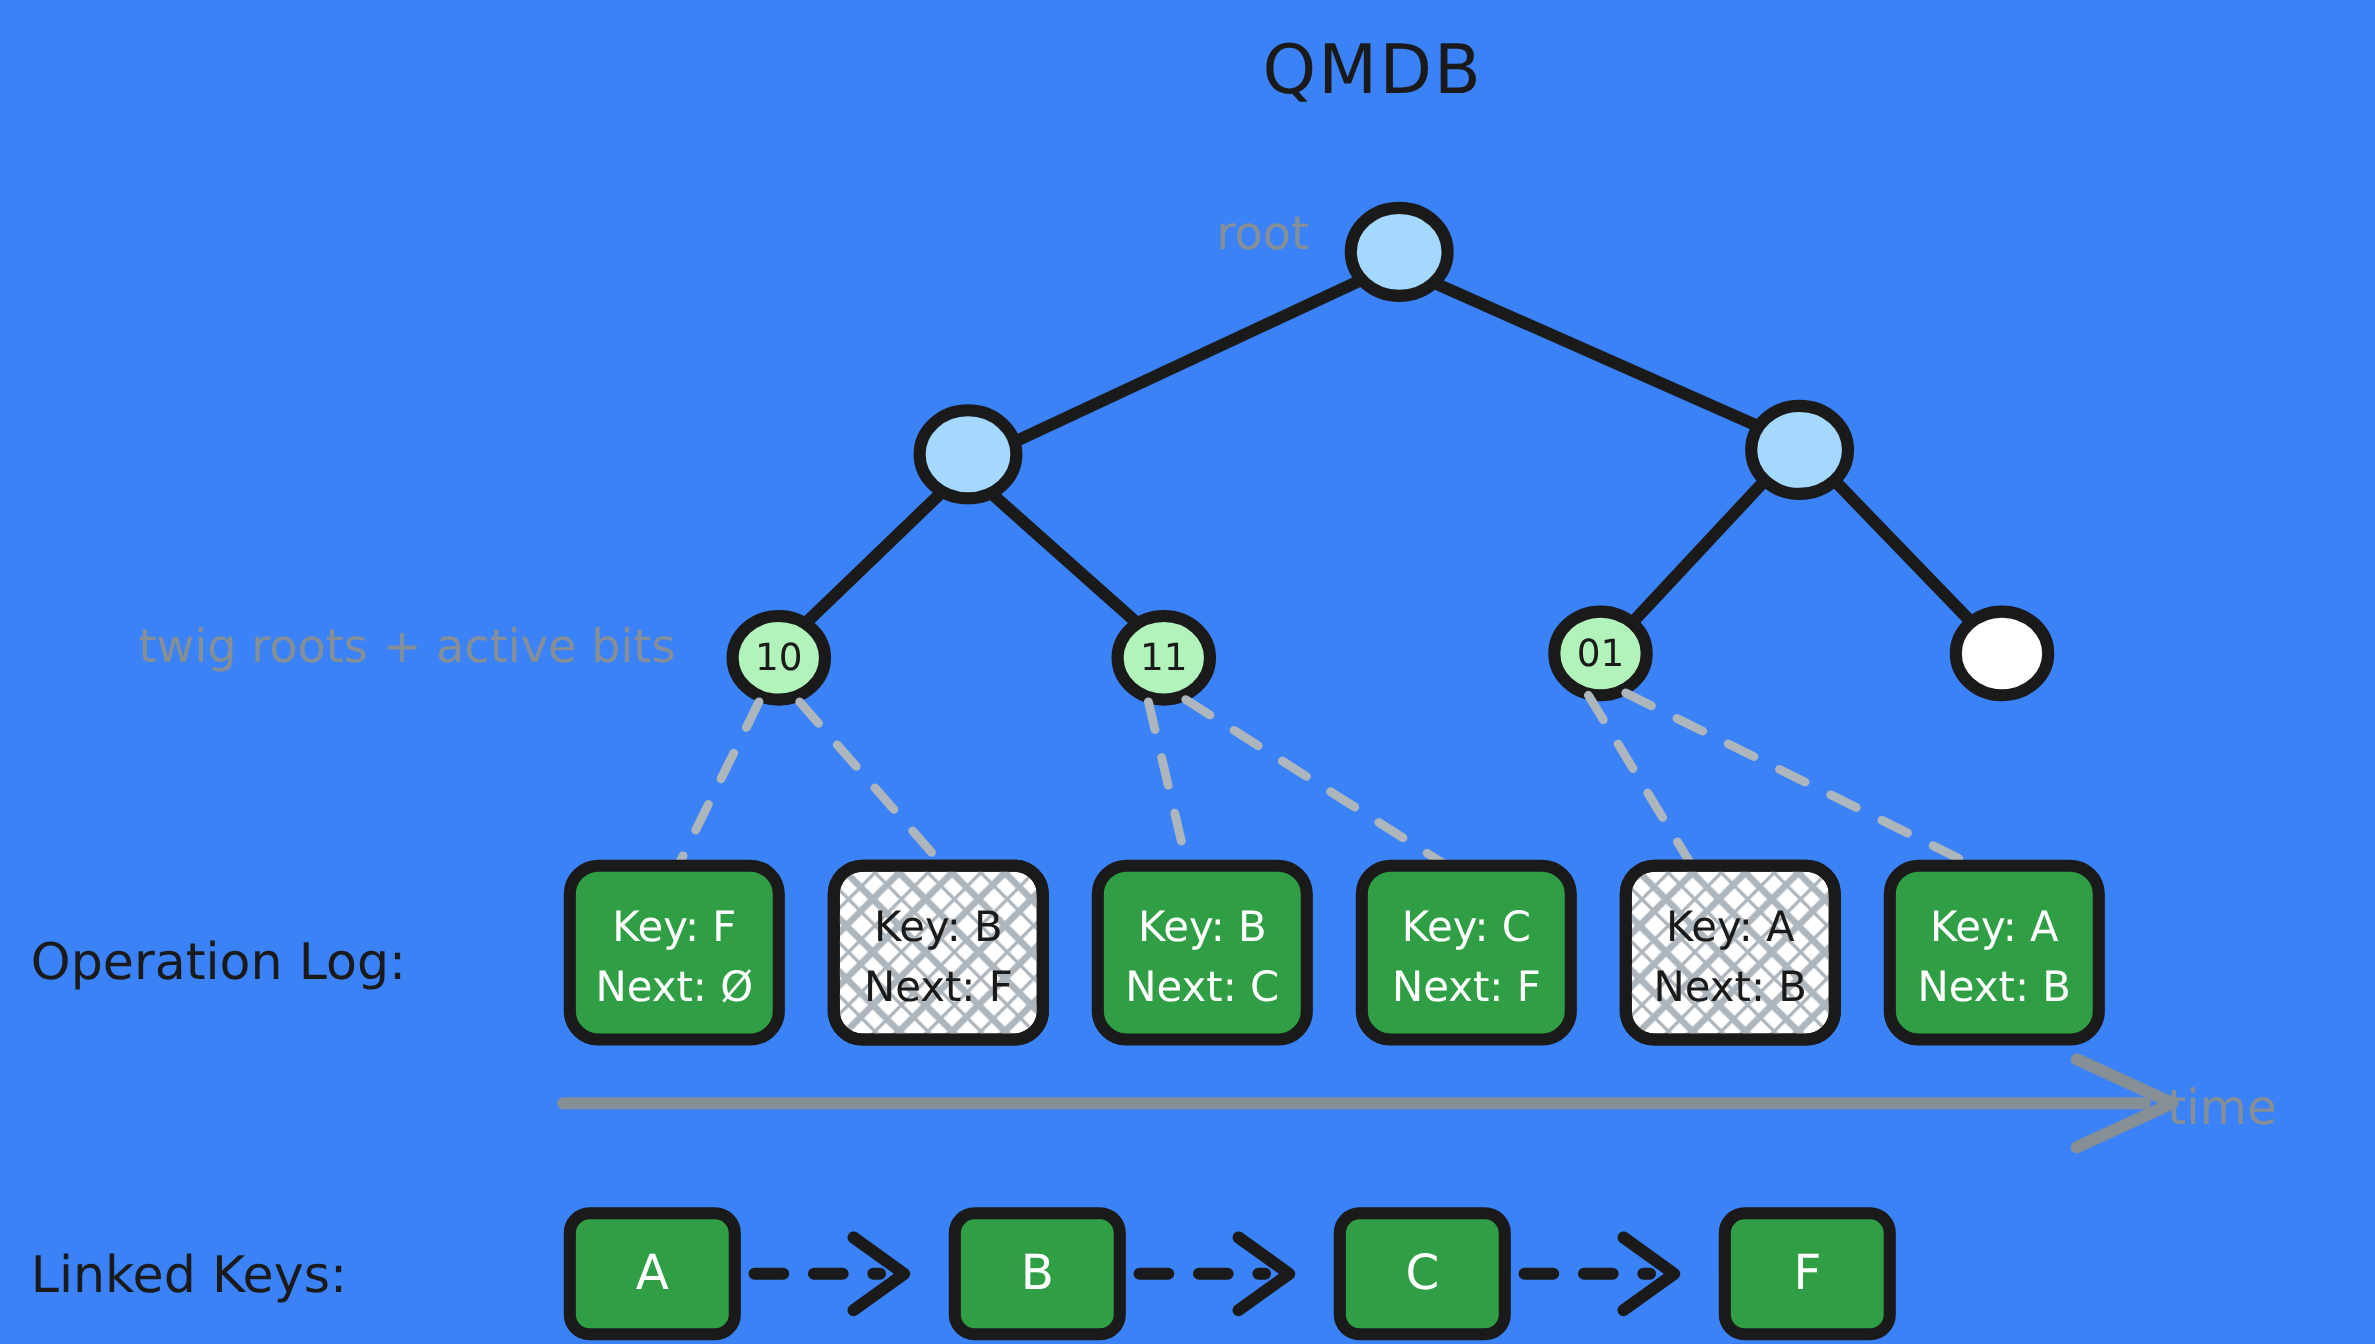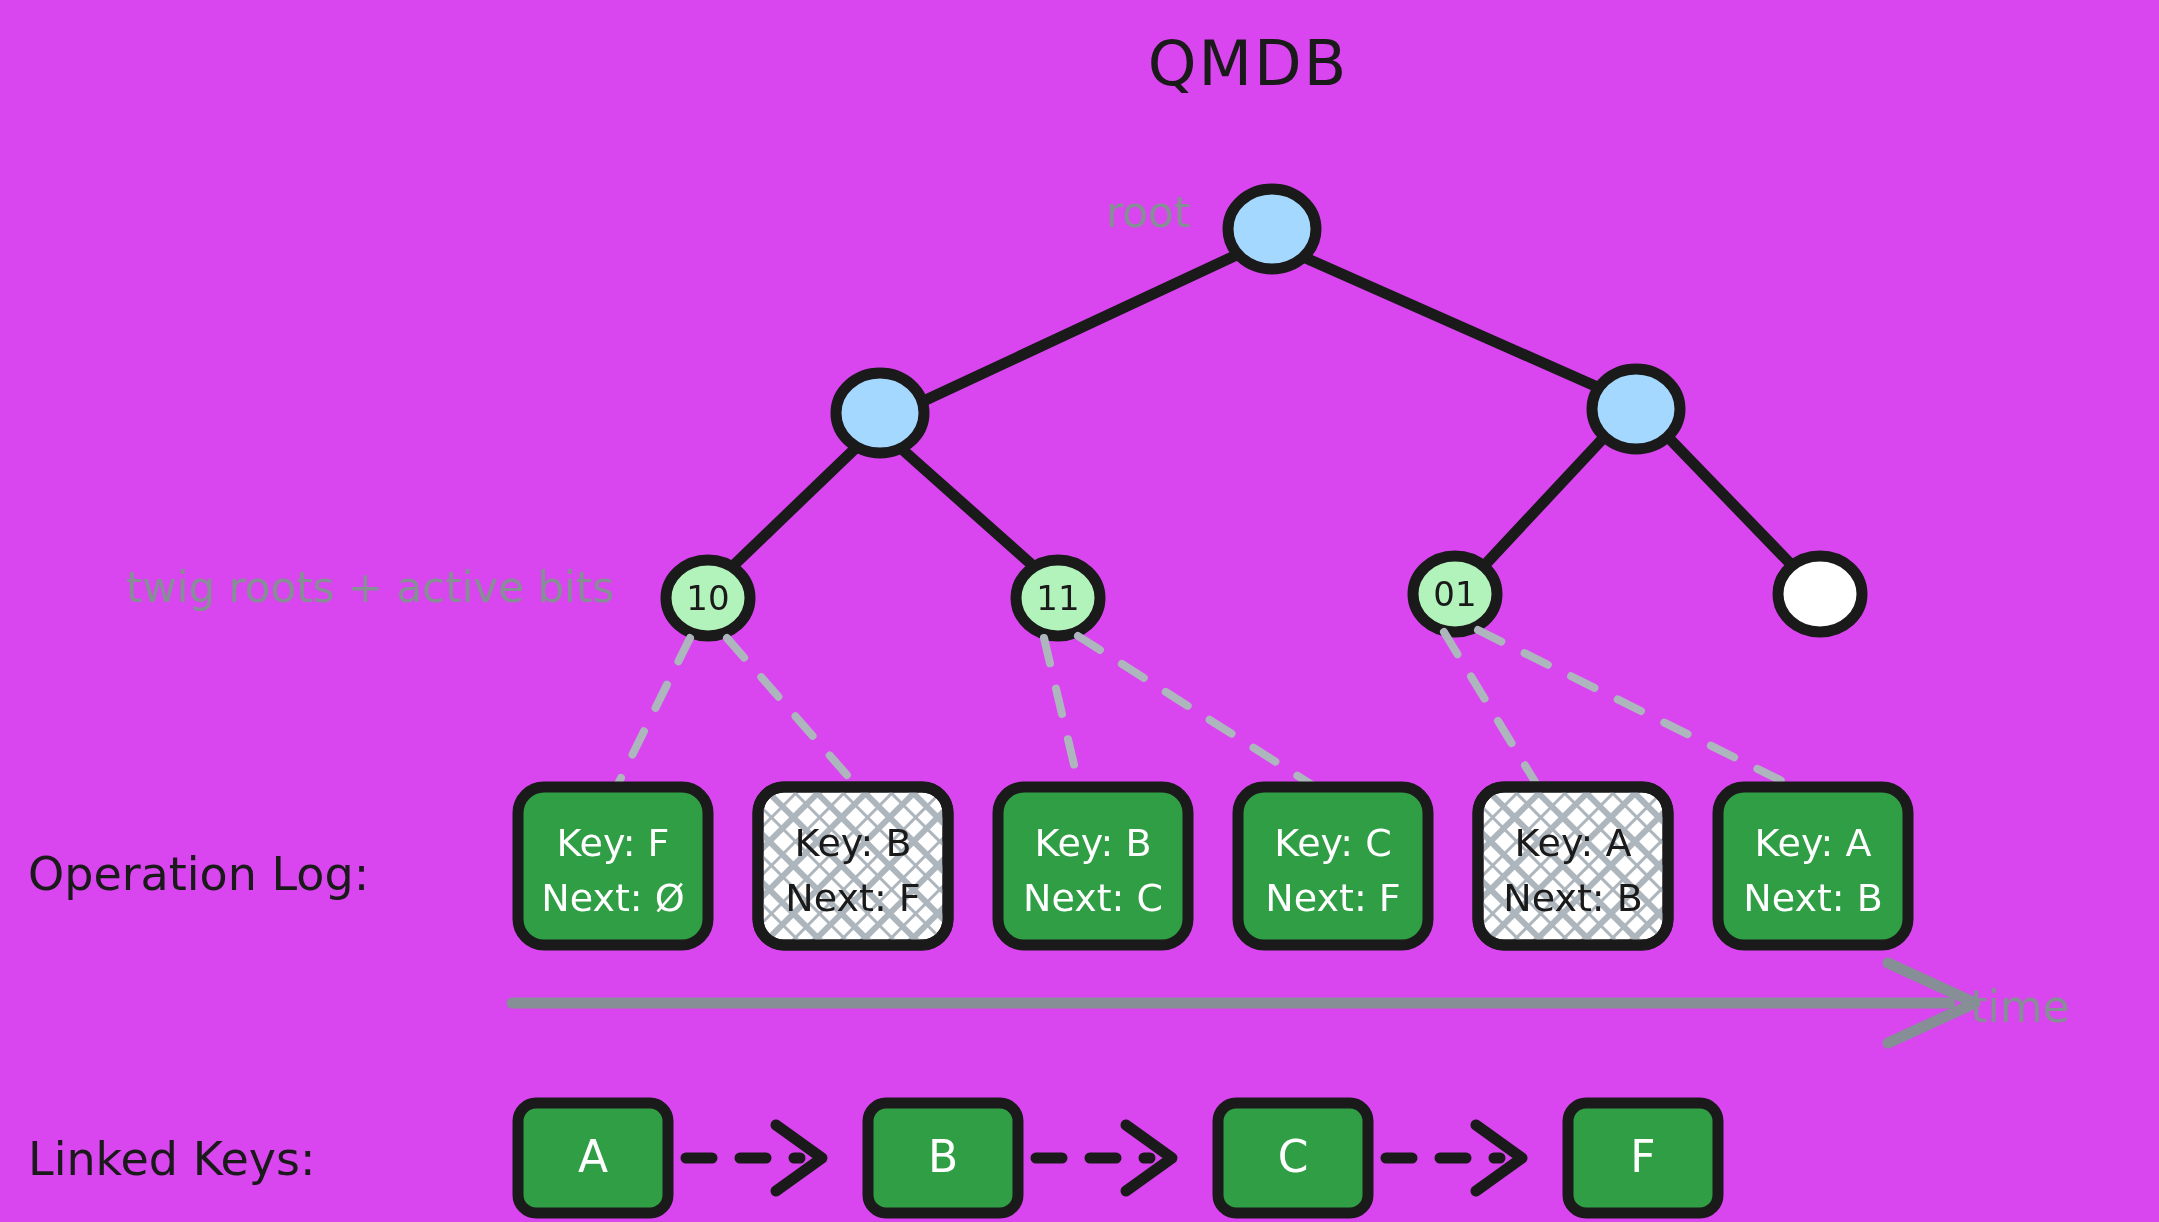--- a/index.html
+++ b/index.html
@@ -7,21 +7,21 @@
     padding: 0;
     background: #ffffff;
   }
   body {
     font-family: "DejaVu Sans", sans-serif;
   }
   #canvas {
     position: relative;
     width: 2159px;
     height: 1222px;
-    background: #d946ef;
+    background: #3b82f6;
     overflow: hidden;
   }
   #diagram-svg {
     position: absolute;
     top: 0;
     left: 0;
     width: 2159px;
     height: 1222px;
   }
   .hand-title {

